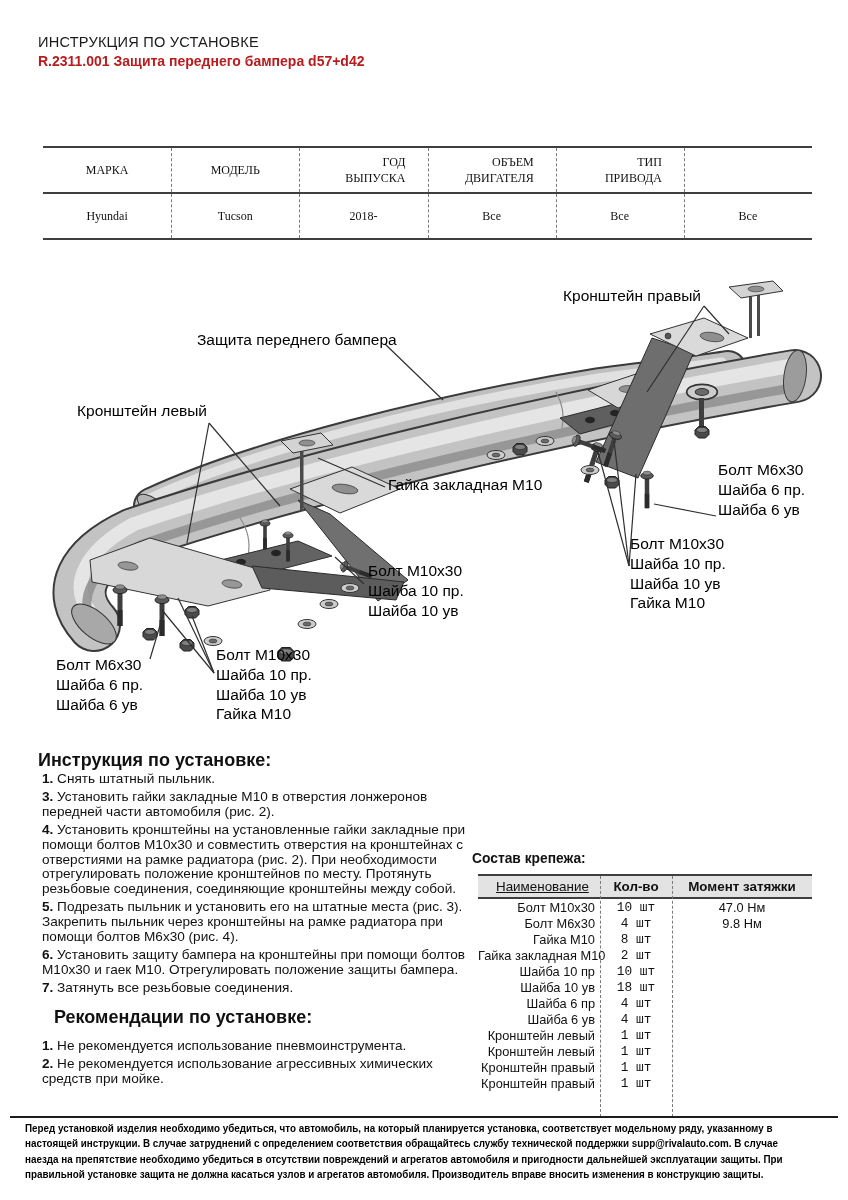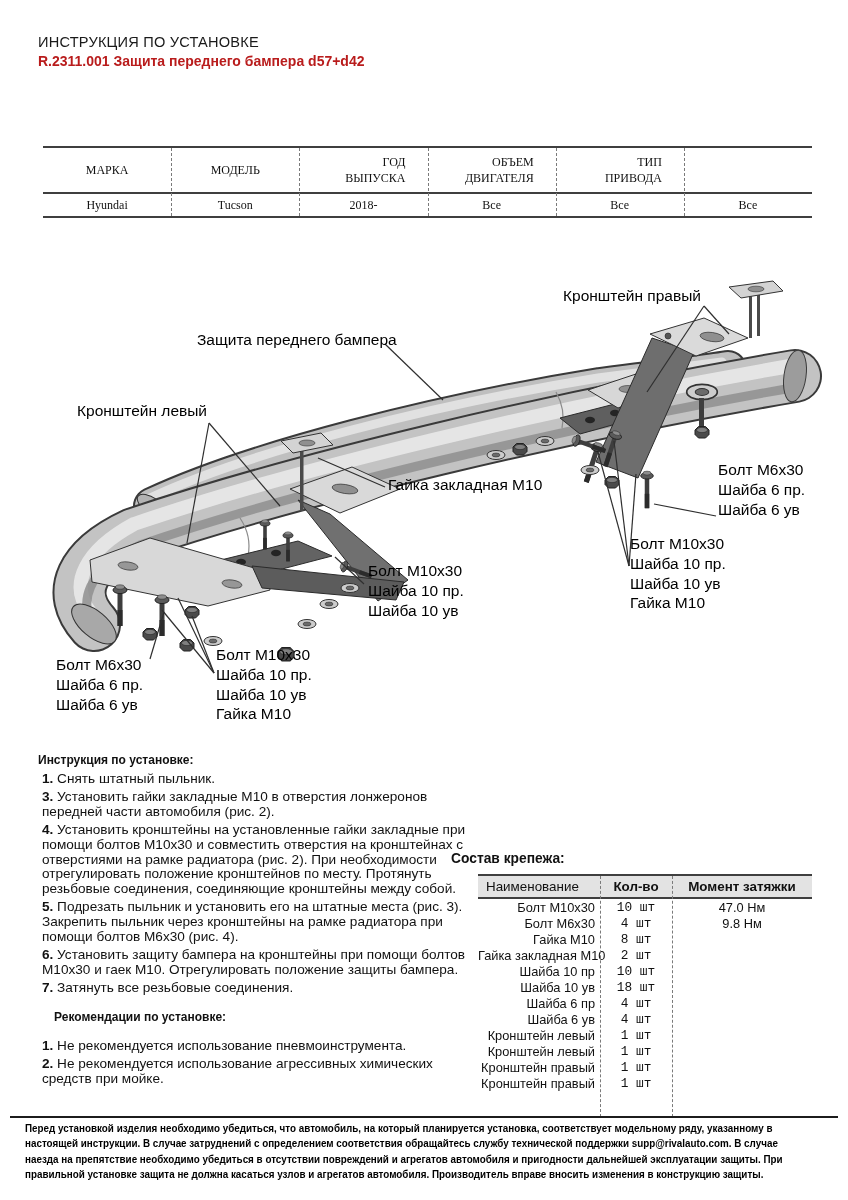--- a/index.html
+++ b/index.html
@@ -9,38 +9,38 @@
     font-family:"Liberation Sans","DejaVu Sans",sans-serif;color:#111;
   }
   
   .doc-title{position:absolute;left:38px;top:34px;font-size:14.6px;letter-spacing:.2px;color:#1a1a1a;}
   .doc-subtitle{position:absolute;left:38px;top:53px;font-size:14px;font-weight:bold;color:#b91c1c;text-align:center;}
   
   .vtable{position:absolute;left:43px;top:146px;width:769px;
     border-top:2px solid #3f3f3f;border-bottom:2px solid #3f3f3f;}
   .vhead,.vrow{display:grid;grid-template-columns:repeat(6,1fr);}
   .vhead{height:44px;border-bottom:2px solid #3f3f3f;}
-  .vrow{height:22px;}
+  .vrow{height:44px;}
   .vtable .cell{display:flex;align-items:center;justify-content:center;
     text-align:right;font-size:12px;line-height:16px;padding:0 22px;font-family:Liberation Serif, serif;}
   .vdiv{position:absolute;top:0;bottom:0;width:0;border-left:1px dashed #7a7a7a;}
   
   .dlabel{position:absolute;font-size:15.5px;line-height:19.8px;color:#000;white-space:nowrap;}
   
   .copy{position:absolute;left:38px;top:753px;width:436px;font-size:13.6px;line-height:14.6px;color:#111;}
-  .copy h3{font-size:12px;margin:0;padding:0;}
+  .copy h3{font-size:18px;margin:0;padding:0;}
   .copy h3.rec{margin-top:14px;margin-bottom:14px;padding-left:16px;}
   .copy p.step{margin:4px;}
   .copy p.step b{font-weight:bold;}
   
-  .hw-title{position:absolute;left:451px;top:851px;font-size:13.8px;font-weight:bold;}
+  .hw-title{position:absolute;left:472px;top:851px;font-size:13.8px;font-weight:bold;}
   .hwtable{position:absolute;left:478px;top:874px;width:334px;height:241px;border-top:2px solid #3f3f3f;}
   .hwhead{display:grid;grid-template-columns:122px 72px 140px;height:21px;background:#e3e3e3;
     border-bottom:2px solid #3f3f3f;font-size:13.4px;align-items:center;}
-  .hwhead .h-name{padding-left:8px;}
+  .hwhead .h-name{padding-left:18px;text-decoration:underline;}
   .hwhead .h-qty,.hwhead .h-torque{text-align:center;font-weight:bold;}
   .hwrow{display:grid;grid-template-columns:122px 72px 140px;height:16px;font-size:12.8px;align-items:center;}
   .hwrow .c-name{text-align:right;padding-right:5px;white-space:nowrap;}
   .hwrow .c-qty{text-align:center;font-family:Liberation Mono, monospace;}
   .hwrow .c-torque{text-align:center;}
   .hwdiv{position:absolute;top:0;bottom:0;width:0;border-left:1px dashed #7a7a7a;}
   
   .footer-rule{position:absolute;left:10px;right:10px;top:1116px;border-top:2px solid #1c1c1c;}
   .footer-text{position:absolute;left:25px;top:1121px;width:860px;
     font-size:11px;line-height:15.4px;font-weight:bold;color:#000;

